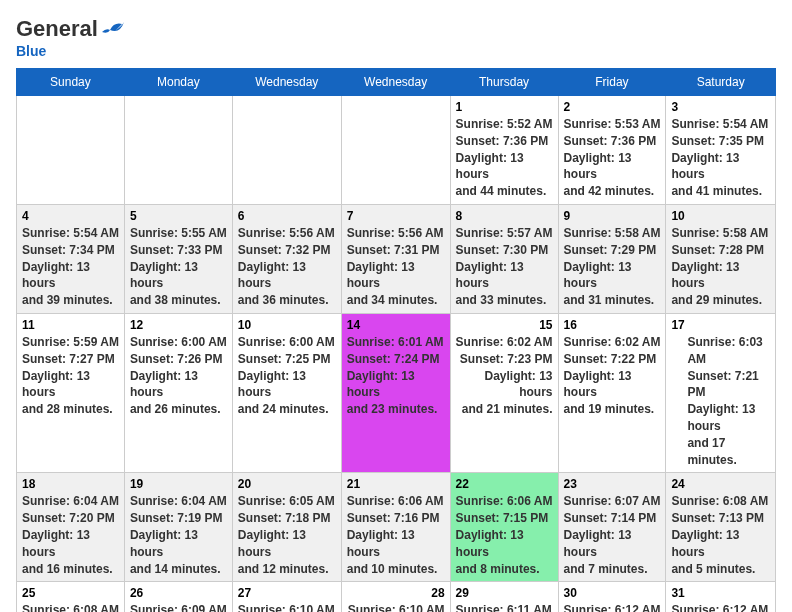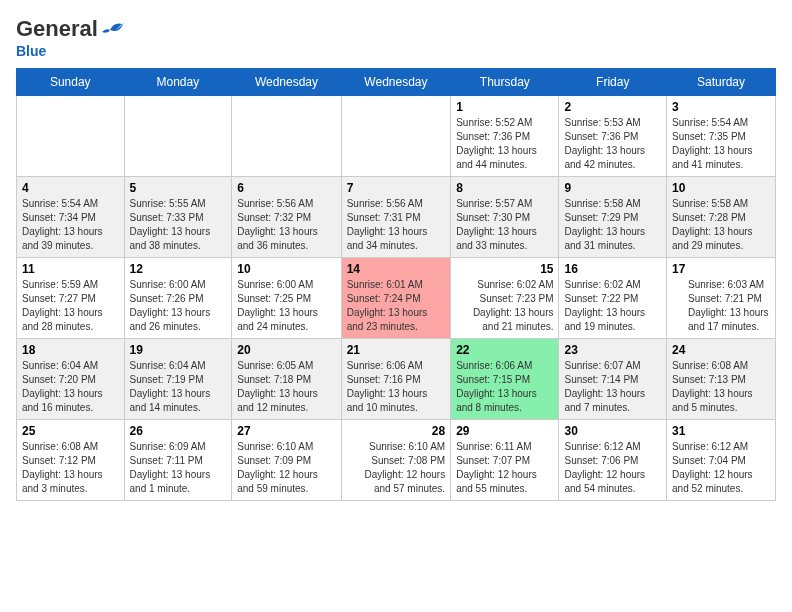--- a/index.html
+++ b/index.html
@@ -69,21 +69,22 @@
     }
     .day-num {
       font-weight: bold;
       font-size: 12px;
       display: block;
       margin-bottom: 2px;
     }
     .day-detail {
       color: #333;
       line-height: 1.4;
-      font-size: 10px;
+      font-size: 12px;
+      font-weight: bold;
     }
     .empty-cell {
       background: #fff !important;
     }
   </style>
 </head>
 <body>
 
 <div class="header">
   <div class="logo">
@@ -212,21 +213,21 @@
 Daylight: 13 hours
 and 26 minutes.</div>
         </td>
         <td style="background: rgb(255, 255, 255);">
           <span class="day-num">10</span>
           <div class="day-detail" style="white-space: pre-line;">Sunrise: 6:00 AM
 Sunset: 7:25 PM
 Daylight: 13 hours
 and 24 minutes.</div>
         </td>
-        <td style="background: #fca5a5;">
+        <td style="background: #d946ef;">
           <span class="day-num">14</span>
           <div class="day-detail" style="white-space: pre-line;">Sunrise: 6:01 AM
 Sunset: 7:24 PM
 Daylight: 13 hours
 and 23 minutes.</div>
         </td>
         <td style="background: rgb(255, 255, 255); text-align: right;">
           <span class="day-num">15</span>
           <div class="day-detail" style="white-space: pre-line;">Sunrise: 6:02 AM
 Sunset: 7:23 PM

